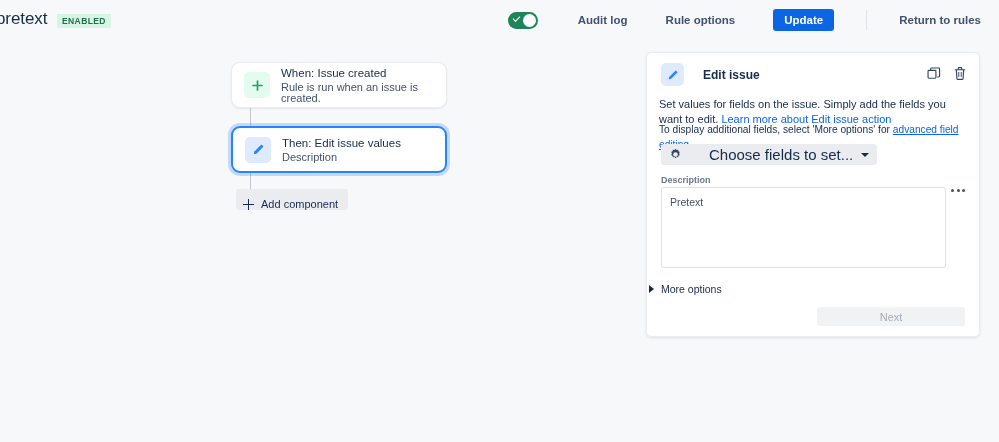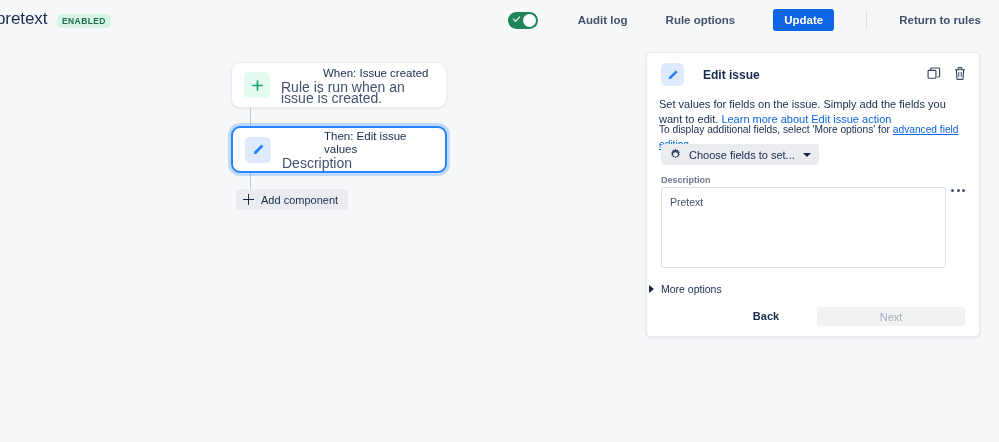--- a/index.html
+++ b/index.html
@@ -20,21 +20,21 @@
   }
   .rule-title {
     position: absolute; left: -4px; top: 9px;
     font-size: 17px; font-weight: 400; color: #172B4D;
     letter-spacing: -0.1px;
   }
   .enabled-badge {
     position: absolute; left: 57px; top: 14px;
     background: #D6F5E5; color: #216E4E;
     font-size: 8.5px; font-weight: 700; letter-spacing: 0.4px;
-    padding: 2px 5px 2px 5px; border-radius: 5px;
+    padding: 2px 5px 2px 5px; border-radius: 0;
   }
   .header-right {
     position: absolute; right: 12px; top: 0; height: 40px;
     display: flex; align-items: center; gap: 16px;
   }
   .toggle {
     width: 30px; height: 17px; border-radius: 10px;
     background: #1F845A; position: relative; margin-right: 24px;
     cursor: pointer; flex: none;
   }
@@ -93,27 +93,27 @@
     box-shadow: 0 0 0 3px rgba(38,132,255,0.25);
   }
   .node-icon {
     width: 26px; height: 26px; border-radius: 5px;
     display: flex; align-items: center; justify-content: center;
     flex: none; margin-right: 11px;
   }
   .icon-green { background: #E3FCEF; }
   .icon-blue  { background: #DEEBFF; }
   .node-text { display: flex; flex-direction: column; gap: 2px; min-width: 0; }
-  .node-title { font-size: 11.5px; color: #172B4D; line-height: 13px; margin-left: 42px; }
-  .node-sub { font-size: 14px; color: #42526E; line-height: 11px; }
+  .node-title { font-size: 11.5px; color: #172B4D; line-height: 13px; }
+  .node-sub { font-size: 11px; color: #42526E; line-height: 11px; }
 
   .add-component {
     position: absolute; left: 236px; top: 149px;
     height: 21px; background: #EBECF0;
-    border-radius: 3px; display: flex; align-items: center;
+    border-radius: 3px; display: flex; align-items: flex-end;
     padding: 0 10px 0 7px; cursor: pointer;
   }
   .add-component .plus {
     position: relative; width: 11px; height: 11px; margin-right: 7px; flex: none;
   }
   .add-component .plus:before, .add-component .plus:after {
     content: ""; position: absolute; background: #172B4D;
   }
   .add-component .plus:before { left: 0; top: 5px; width: 11px; height: 1.4px; }
   .add-component .plus:after  { top: 0; left: 5px; height: 11px; width: 1.4px; }
@@ -149,21 +149,21 @@
   }
   a.link { color: #0C66E4; text-decoration: none; cursor: pointer; }
   a.link-u { color: #0C66E4; text-decoration: underline; cursor: pointer; }
 
   .choose-fields {
     position: absolute; left: 14px; top: 91px;
     height: 21px; background: #EBECF0; border-radius: 3px;
     display: flex; align-items: center; padding: 0 8px;
     cursor: pointer; gap: 7px;
   }
-  .choose-fields span { font-size: 11px; color: #172B4D; }
+  .choose-fields span { font-size: 15px; color: #172B4D; margin-left: 20px; }
   .chev-down {
     width: 0; height: 0; border-left: 4px solid transparent;
     border-right: 4px solid transparent; border-top: 4.5px solid #172B4D;
     margin-left: 1px;
   }
 
   .field-label {
     position: absolute; left: 14px; top: 122px;
     font-size: 9px; font-weight: 600; color: #6B778C;
   }
@@ -313,15 +313,14 @@
     <i></i>
     <i></i>
     <i></i>
   </div>
 
   <div class="more-options">
     <div class="chev-right"></div>
     <span>More options</span>
   </div>
 
-  <div class="btn-back">Back</div>
   <div class="btn-next">Next</div>
 </div>
 
 </body></html>

